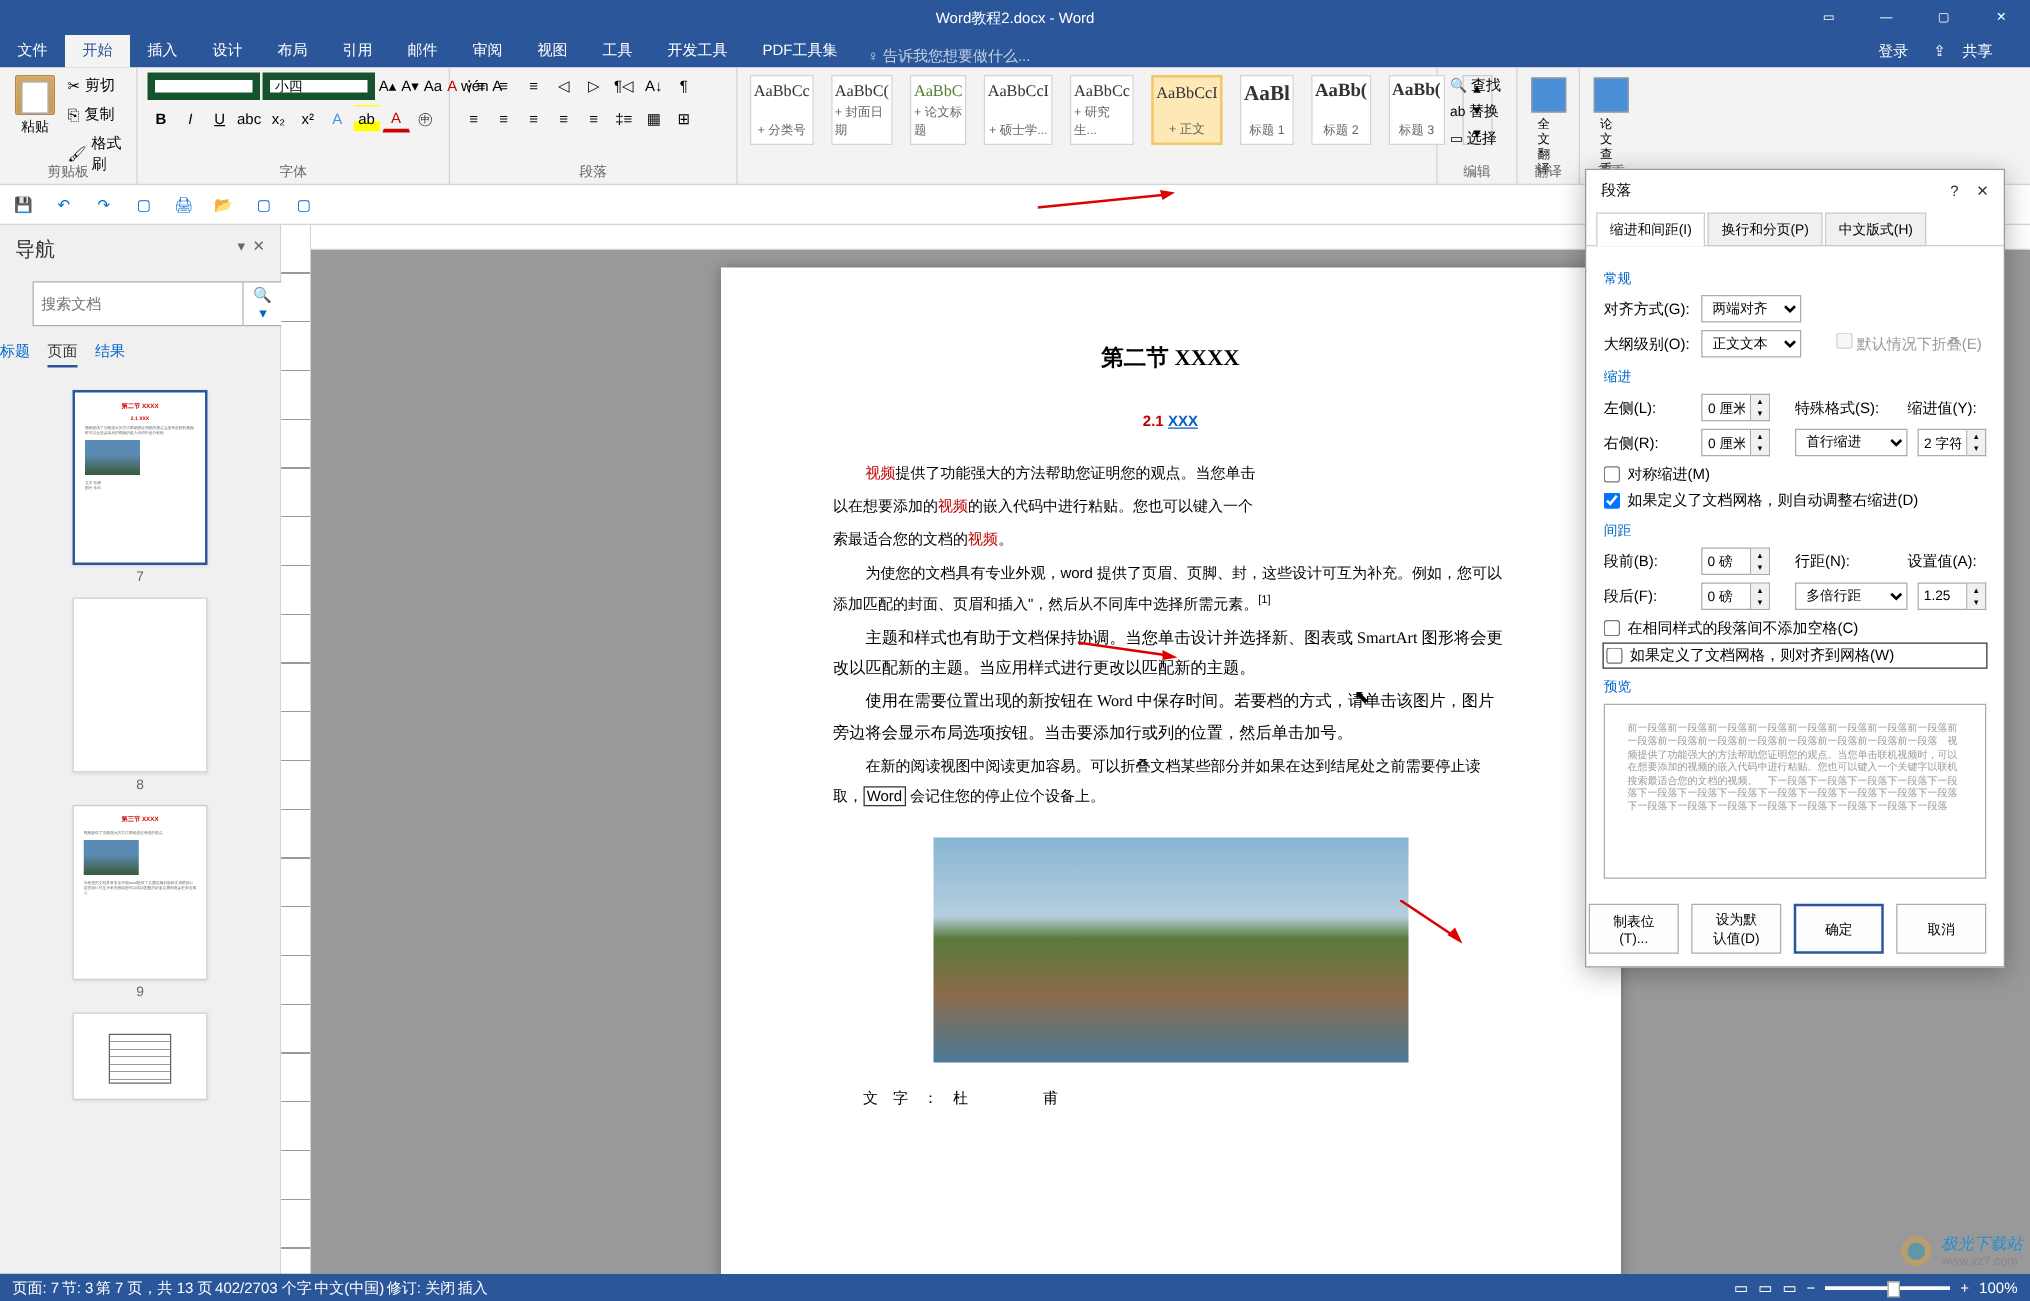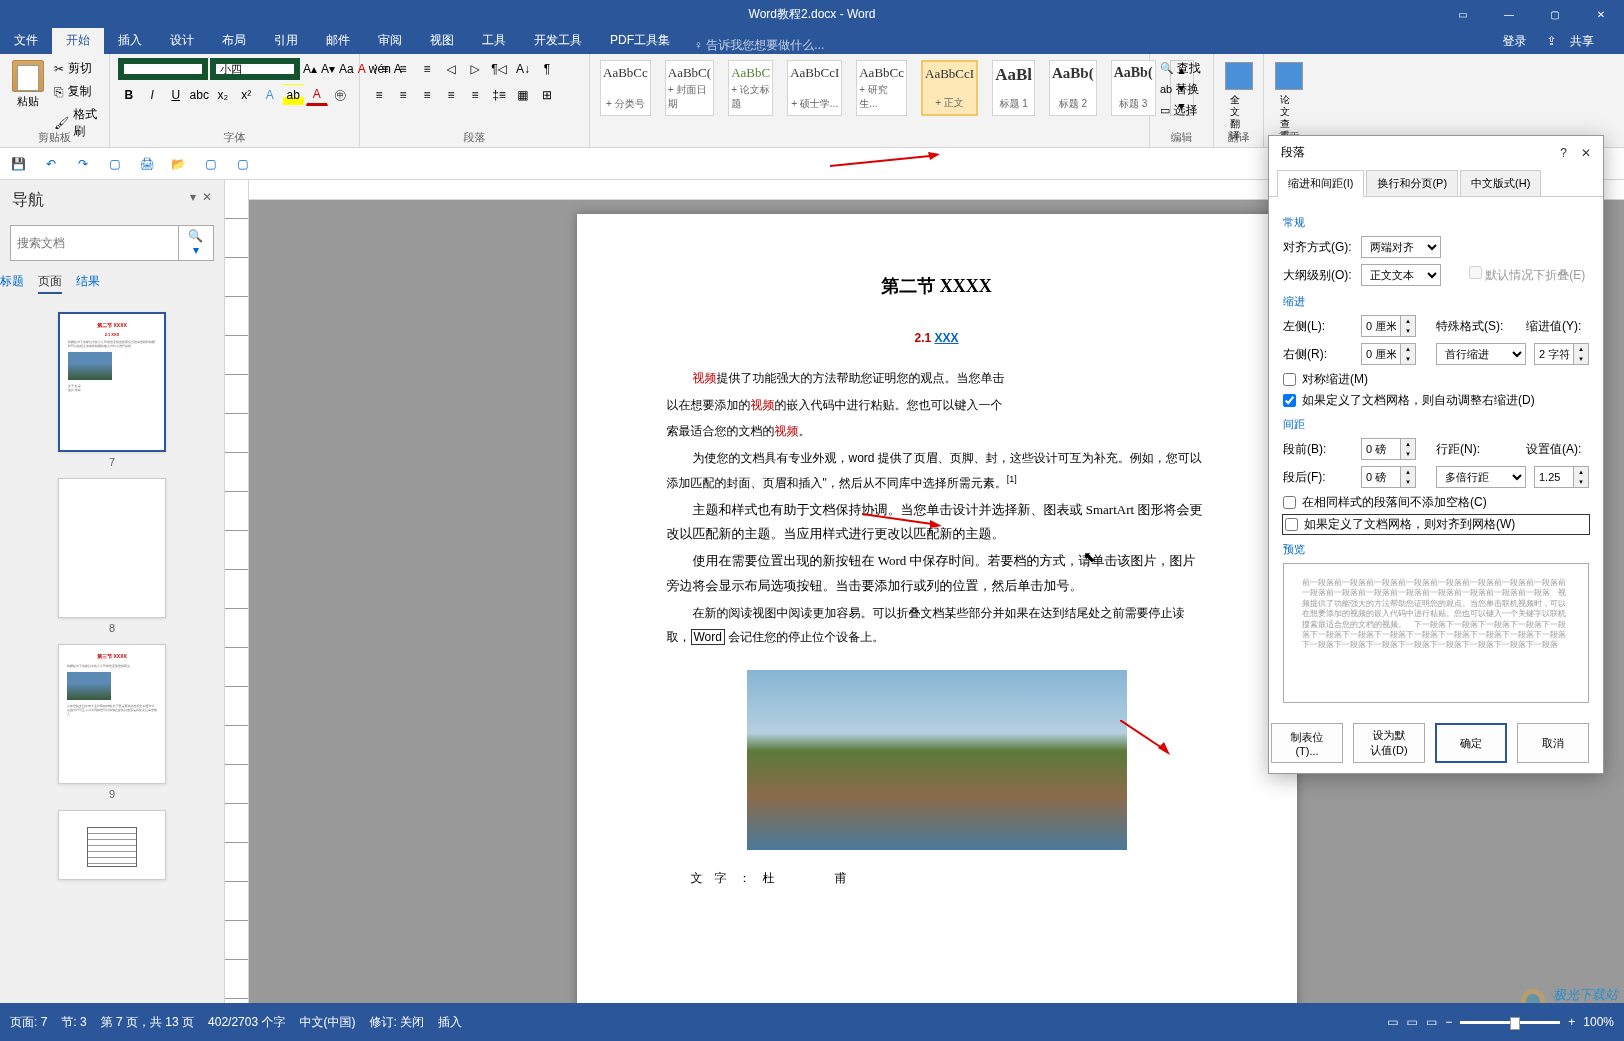--- a/index.html
+++ b/index.html
@@ -32,21 +32,21 @@
 .style-name{font-size:10px;color:#666}
 .vert-btn{display:flex;flex-direction:column;align-items:center;padding:4px 8px;gap:4px}
 .vert-icon{width:28px;height:28px;border:1px solid #999;background:#eee}
 .qat{height:32px;background:#fff;border-bottom:1px solid #d4d4d4;display:flex;align-items:center;padding:0 10px;gap:14px}
 .qat-btn{width:18px;height:18px;display:flex;align-items:center;justify-content:center;color:#0066cc}
 .main{display:flex;height:calc(100% - 28px - 26px - 94px - 32px - 22px)}
 .navpane{width:225px;background:#f0f0f0;border-right:1px solid #d4d4d4;display:flex;flex-direction:column}
 .nav-header{padding:10px 12px;display:flex;justify-content:space-between;align-items:flex-start}
 .nav-title{font-size:16px;color:#333}
 .nav-close{display:flex;gap:6px;color:#666}
-.nav-search{margin:4px 10px;display:flex}
+.nav-search{margin:4px 26px;display:flex}
 .nav-search input{flex:1;border:1px solid #ababab;padding:3px 6px;font-size:12px}
 .nav-search button{border:1px solid #ababab;border-left:none;background:#fff;padding:3px 8px;color:#0066cc}
 .nav-tabs{display:flex;gap:14px;padding:8px 0;border-bottom:none}
 .nav-tab{color:#0066cc;font-size:12px;cursor:pointer;padding-bottom:2px}
 .nav-tab.active{color:#333;border-bottom:2px solid #2b579a}
 .thumbs{flex:1;overflow-y:auto;padding:10px 0;display:flex;flex-direction:column;align-items:center;gap:10px}
 .thumb{width:108px;height:140px;background:#fff;border:1px solid #ccc;box-shadow:0 1px 3px rgba(0,0,0,.1);position:relative;padding:8px;font-size:4px;line-height:1.3}
 .thumb.active{border:2px solid #2b579a}
 .thumb-num{text-align:center;margin-top:4px;font-size:11px;color:#666}
 .thumb-img{width:44px;height:28px;background:linear-gradient(to bottom,#5b8bb5 40%,#3a5a3a);margin:4px 0}
@@ -57,21 +57,21 @@
 .page{width:720px;min-height:1000px;background:#fff;margin:14px auto;box-shadow:0 0 10px rgba(0,0,0,.3);padding:60px 90px}
 .page h2{text-align:center;font-size:18px;font-weight:bold;margin-bottom:30px;font-family:serif}
 .page h3{text-align:center;font-size:16px;font-weight:bold;margin-bottom:20px;color:#c00000;font-family:serif}
 .page h3 a{color:#0563c1;text-decoration:underline}
 .page p{font-size:13px;line-height:1.9;text-indent:2em;font-family:serif;margin-bottom:2px}
 .red{color:#c00000}
 .page .boxed{border:1px solid #333;padding:0 2px}
 .page-img{width:380px;height:180px;background:linear-gradient(to bottom,#87b5d4 0%,#b5cfe0 35%,#5b7a3a 45%,#8b6b4a 70%,#4a7a9a 100%);margin:20px auto;display:block}
 .credits{margin-top:14px;font-family:serif;font-size:13px}
 .credits div{margin-left:2em;letter-spacing:1em}
-.statusbar{height:38px;background:#2b579a;color:#fff;display:flex;align-items:center;padding:0 10px;font-size:11px;gap:14px;position:absolute;bottom:0;left:0;right:0}
+.statusbar{height:22px;background:#2b579a;color:#fff;display:flex;align-items:center;padding:0 10px;font-size:11px;gap:2px;position:absolute;bottom:0;left:0;right:0}
 .statusbar .right{margin-left:auto;display:flex;align-items:center;gap:8px}
 .zoom-slider{width:100px;height:3px;background:#fff;position:relative}
 .zoom-slider::after{content:"";position:absolute;left:50%;top:-4px;width:8px;height:11px;background:#fff;border:1px solid #999}
 
 .dialog{position:absolute;right:20px;top:135px;width:336px;background:#fff;border:1px solid #999;box-shadow:0 4px 20px rgba(0,0,0,.3);z-index:100}
 .dlg-title{padding:8px 12px;display:flex;justify-content:space-between;align-items:center;font-size:12px}
 .dlg-title .controls{display:flex;gap:14px;font-size:13px;color:#333}
 .dlg-tabs{display:flex;border-bottom:1px solid #ccc;padding:0 8px}
 .dlg-tab{padding:5px 10px;border:1px solid #ccc;border-bottom:none;background:#fff;font-size:11px;margin-right:2px;position:relative;top:1px}
 .dlg-tab:not(.active){background:#f0f0f0;border-bottom:1px solid #ccc}

